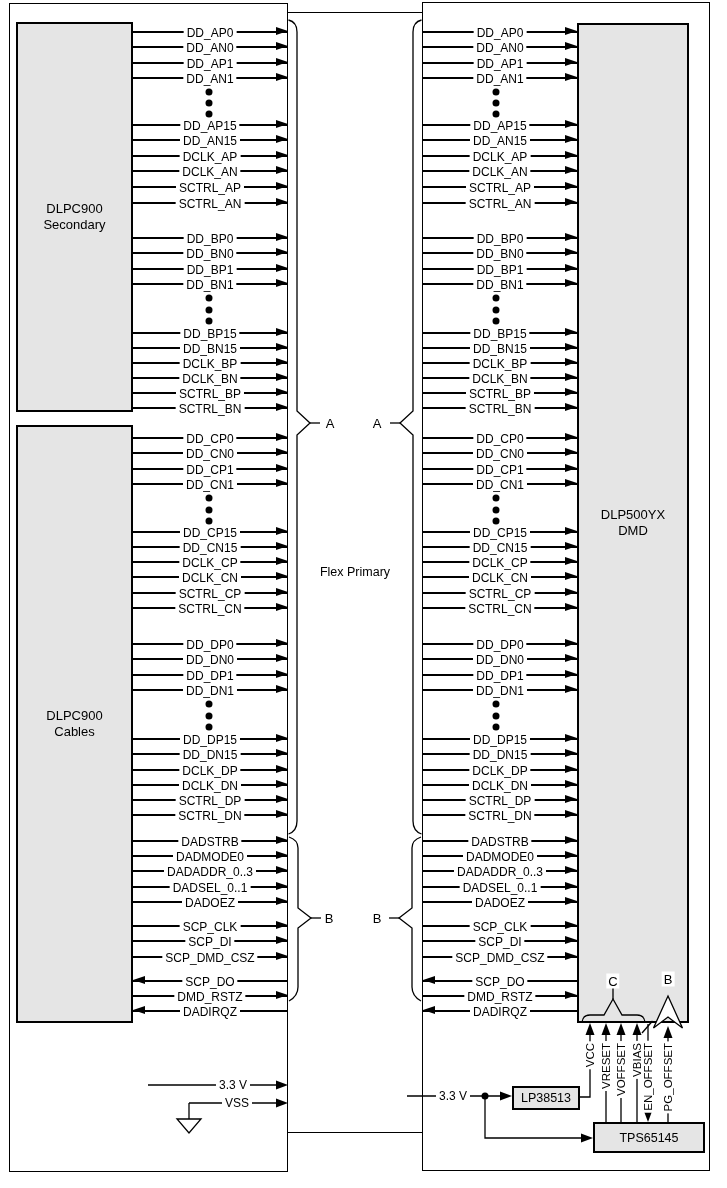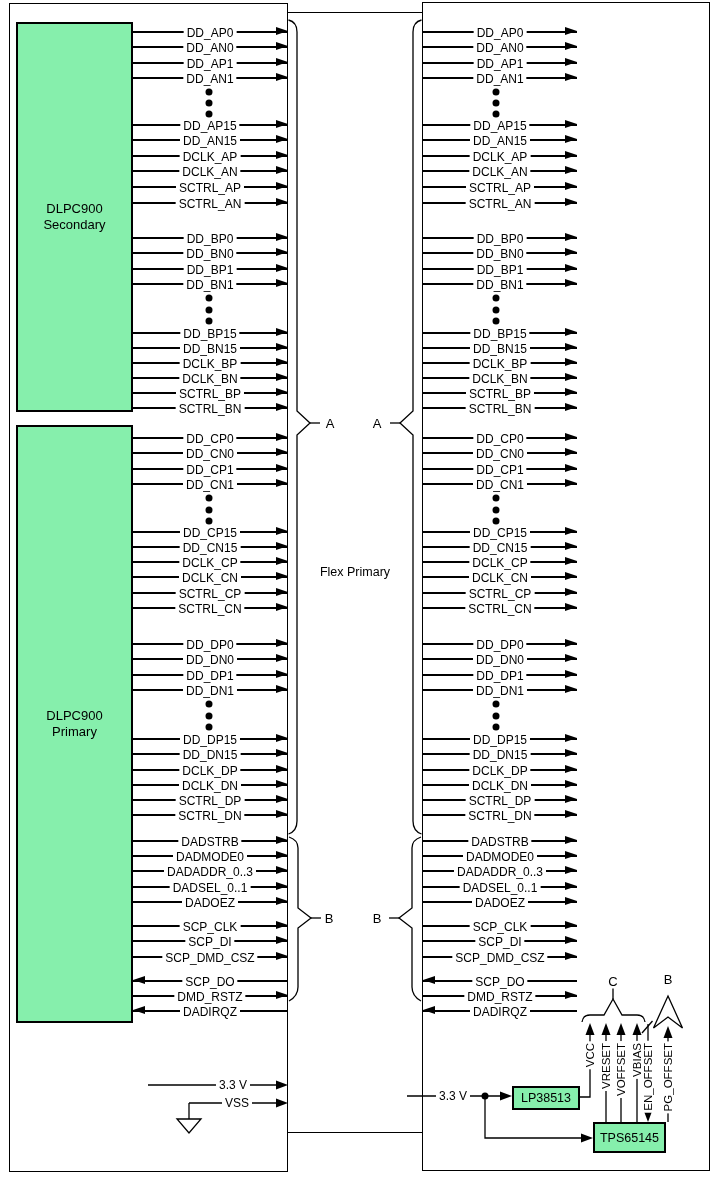--- a/index.html
+++ b/index.html
@@ -1,19 +1,19 @@
 <!DOCTYPE html>
 <html><head>
 <meta charset="utf-8">
 <style>
   html,body{margin:0;padding:0;background:#fff}
   #canvas{position:relative;width:727px;height:1188px;background:#fff;color:#000;
           font-family:"Liberation Sans",sans-serif;overflow:hidden}
   .rect{position:absolute;border:1.5px solid #000;box-sizing:border-box;background:transparent}
-  .block{position:absolute;border:2px solid #000;box-sizing:border-box;background:#86efac}
+  .block{position:absolute;border:2px solid #000;box-sizing:border-box;background:#e5e5e5}
   .block.thick{border-width:2.5px}
   .hline{position:absolute;height:1.4px;background:#000}
   .blk-label{position:absolute;left:0;width:100%;top:50%;transform:translateY(-50%);
              text-align:center;font-size:13px;line-height:16px}
   .sig-line{position:absolute;height:1.3px;background:#000}
   .sig-label{position:absolute;transform:translate(-50%,-50%);background:#fff;
              padding:0 3px;font-size:12px;line-height:13px;white-space:nowrap}
   .arr-r{position:absolute;width:0;height:0;border-top:4.5px solid transparent;
          border-bottom:4.5px solid transparent;border-left:12px solid #000}
   .arr-l{position:absolute;width:0;height:0;border-top:4.5px solid transparent;
@@ -40,29 +40,35 @@
 
   <div class="block" style="left:16px;top:22px;width:117px;height:390px">
     <div class="blk-label">
       <div>DLPC900</div>
       <div>Secondary</div>
     </div>
   </div>
   <div class="block" style="left:16px;top:425px;width:117px;height:598px">
     <div class="blk-label">
       <div>DLPC900</div>
-      <div>Primary</div>
+      <div>Cables</div>
     </div>
   </div>
 
+  <div class="block thick" style="left:577px;top:23px;width:112px;height:1000px">
+    <div class="blk-label">
+      <div>DLP500YX</div>
+      <div>DMD</div>
+    </div>
+  </div>
 
   <div class="block" style="left:512px;top:1086px;width:68px;height:24px">
     <div class="blk-label reg-label">LP38513</div>
   </div>
-  <div class="block" style="left:593px;top:1122px;width:73px;height:31px">
+  <div class="block" style="left:593px;top:1122px;width:112px;height:31px">
     <div class="blk-label reg-label">TPS65145</div>
   </div>
 
   <svg id="art" width="727" height="1188" viewBox="0 0 727 1188">
     <g fill="none" stroke="#000" stroke-width="1.3">
       <path d="M288.5,20 Q297,22 297,32 L297,411 L310,423 L297,435 L297,821 Q297,831 288.5,834"></path>
       <path d="M310,423 L320,423"></path>
       <path d="M289,837 Q298,840 298,848 L298,908 L311,918 L298,928 L298,987 Q298,996 289,1001"></path>
       <path d="M311,918 L321,918"></path>
       <path d="M421.5,20 Q413,22 413,32 L413,411 L400,423 L413,435 L413,821 Q413,831 421.5,834"></path>

